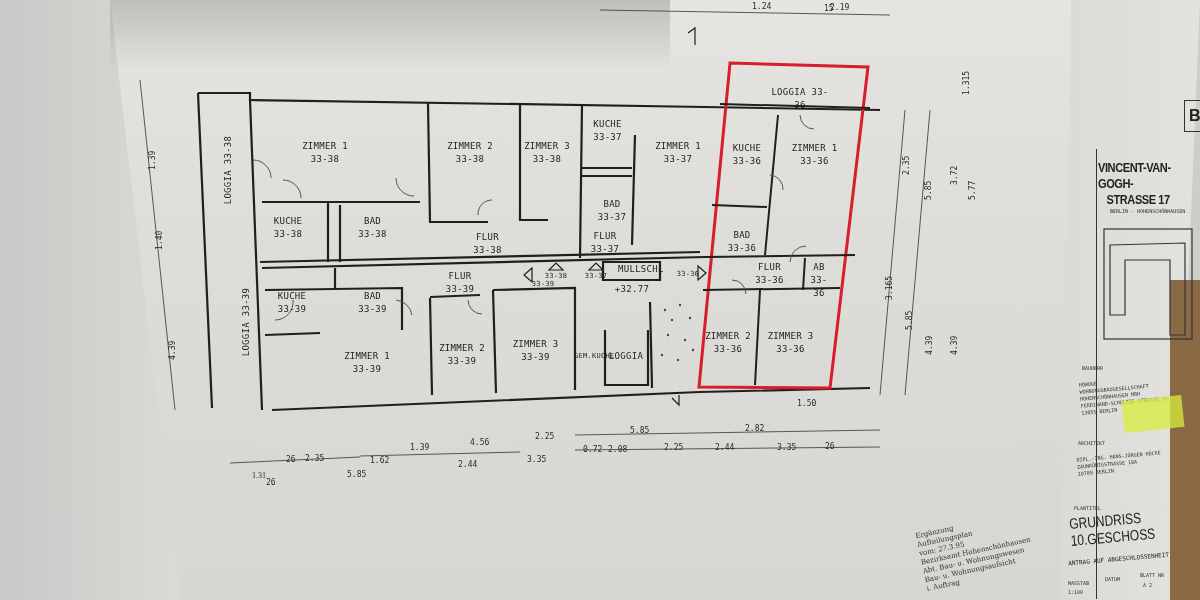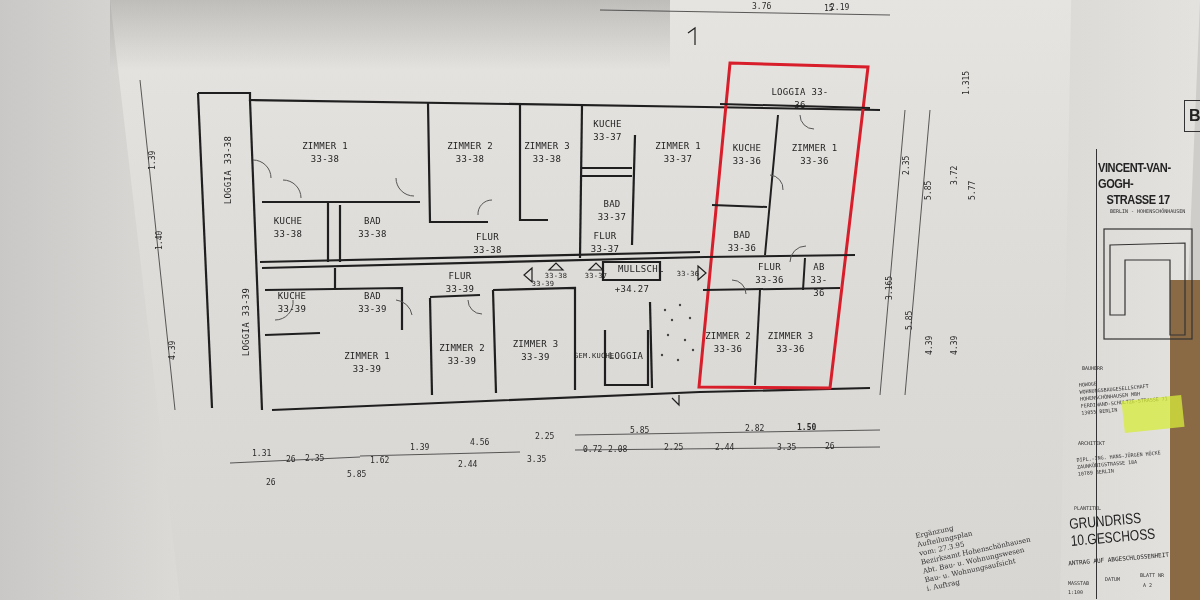--- a/index.html
+++ b/index.html
@@ -250,48 +250,48 @@
   <span class="num">33-36</span>
 </div>
 <div class="room-label" style="left:763px;top:330px;width:55px;">
   <span>ZIMMER 3</span>
   <span class="num">33-36</span>
 </div>
 
 <div class="room-label" style="left:618px;top:263px;width:22px;">MULLSCHL</div>
 <div class="room-label" style="left:574px;top:350px;width:34px;font-size:7px;">GEM.KUCHE</div>
 <div class="room-label" style="left:606px;top:350px;width:40px;">LOGGIA</div>
-<div class="room-label" style="left:612px;top:283px;width:40px;">+34.27</div>
+<div class="room-label" style="left:612px;top:283px;width:40px;">+32.77</div>
 <div class="room-label" style="left:543px;top:270px;width:26px;font-size:7px;">33-38</div>
 <div class="room-label" style="left:583px;top:270px;width:26px;font-size:7px;">33-37</div>
 <div class="room-label" style="left:530px;top:278px;width:26px;font-size:7px;">33-39</div>
 <div class="room-label" style="left:675px;top:268px;width:26px;font-size:7px;">33-36</div>
 
-<div class="dim" style="left:252px;top:449px;">1.31</div>
+<div class="dim" style="left:252px;top:471px;font-family:Liberation Serif, serif;">1.31</div>
 <div class="dim" style="left:286px;top:455px;">26</div>
 <div class="dim" style="left:305px;top:454px;">2.35</div>
 <div class="dim" style="left:370px;top:448px;margin-top:8px;">1.62</div>
 <div class="dim" style="left:410px;top:443px;">1.39</div>
 <div class="dim" style="left:470px;top:438px;">4.56</div>
 <div class="dim" style="left:535px;top:432px;">2.25</div>
 <div class="dim" style="left:630px;top:426px;">5.85</div>
 <div class="dim" style="left:745px;top:424px;">2.82</div>
-<div class="dim" style="left:797px;top:423px;font-weight:bold;">1.50</div>
+<div class="dim" style="left:797px;top:399px;">1.50</div>
 <div class="dim" style="left:347px;top:470px;">5.85</div>
 <div class="dim" style="left:458px;top:460px;">2.44</div>
 <div class="dim" style="left:527px;top:455px;">3.35</div>
 <div class="dim" style="left:583px;top:445px;">0.72</div>
 <div class="dim" style="left:608px;top:445px;">2.08</div>
 <div class="dim" style="left:664px;top:443px;">2.25</div>
 <div class="dim" style="left:715px;top:443px;">2.44</div>
 <div class="dim" style="left:777px;top:443px;">3.35</div>
 <div class="dim" style="left:825px;top:442px;">26</div>
 <div class="dim" style="left:266px;top:478px;">26</div>
 
-<div class="dim" style="left:752px;top:2px;">3.76</div>
+<div class="dim" style="left:752px;top:2px;">1.24</div>
 <div class="dim" style="left:830px;top:3px;">2.19</div>
 <div class="dim" style="left:824px;top:4px;">15</div>
 
 <div class="dim v" style="left:902px;top:175px;">2.35</div>
 <div class="dim v" style="left:950px;top:185px;">3.72</div>
 <div class="dim v" style="left:924px;top:200px;">5.85</div>
 <div class="dim v" style="left:968px;top:200px;">5.77</div>
 <div class="dim v" style="left:962px;top:95px;">1.315</div>
 <div class="dim v" style="left:925px;top:355px;">4.39</div>
 <div class="dim v" style="left:950px;top:355px;">4.39</div>

